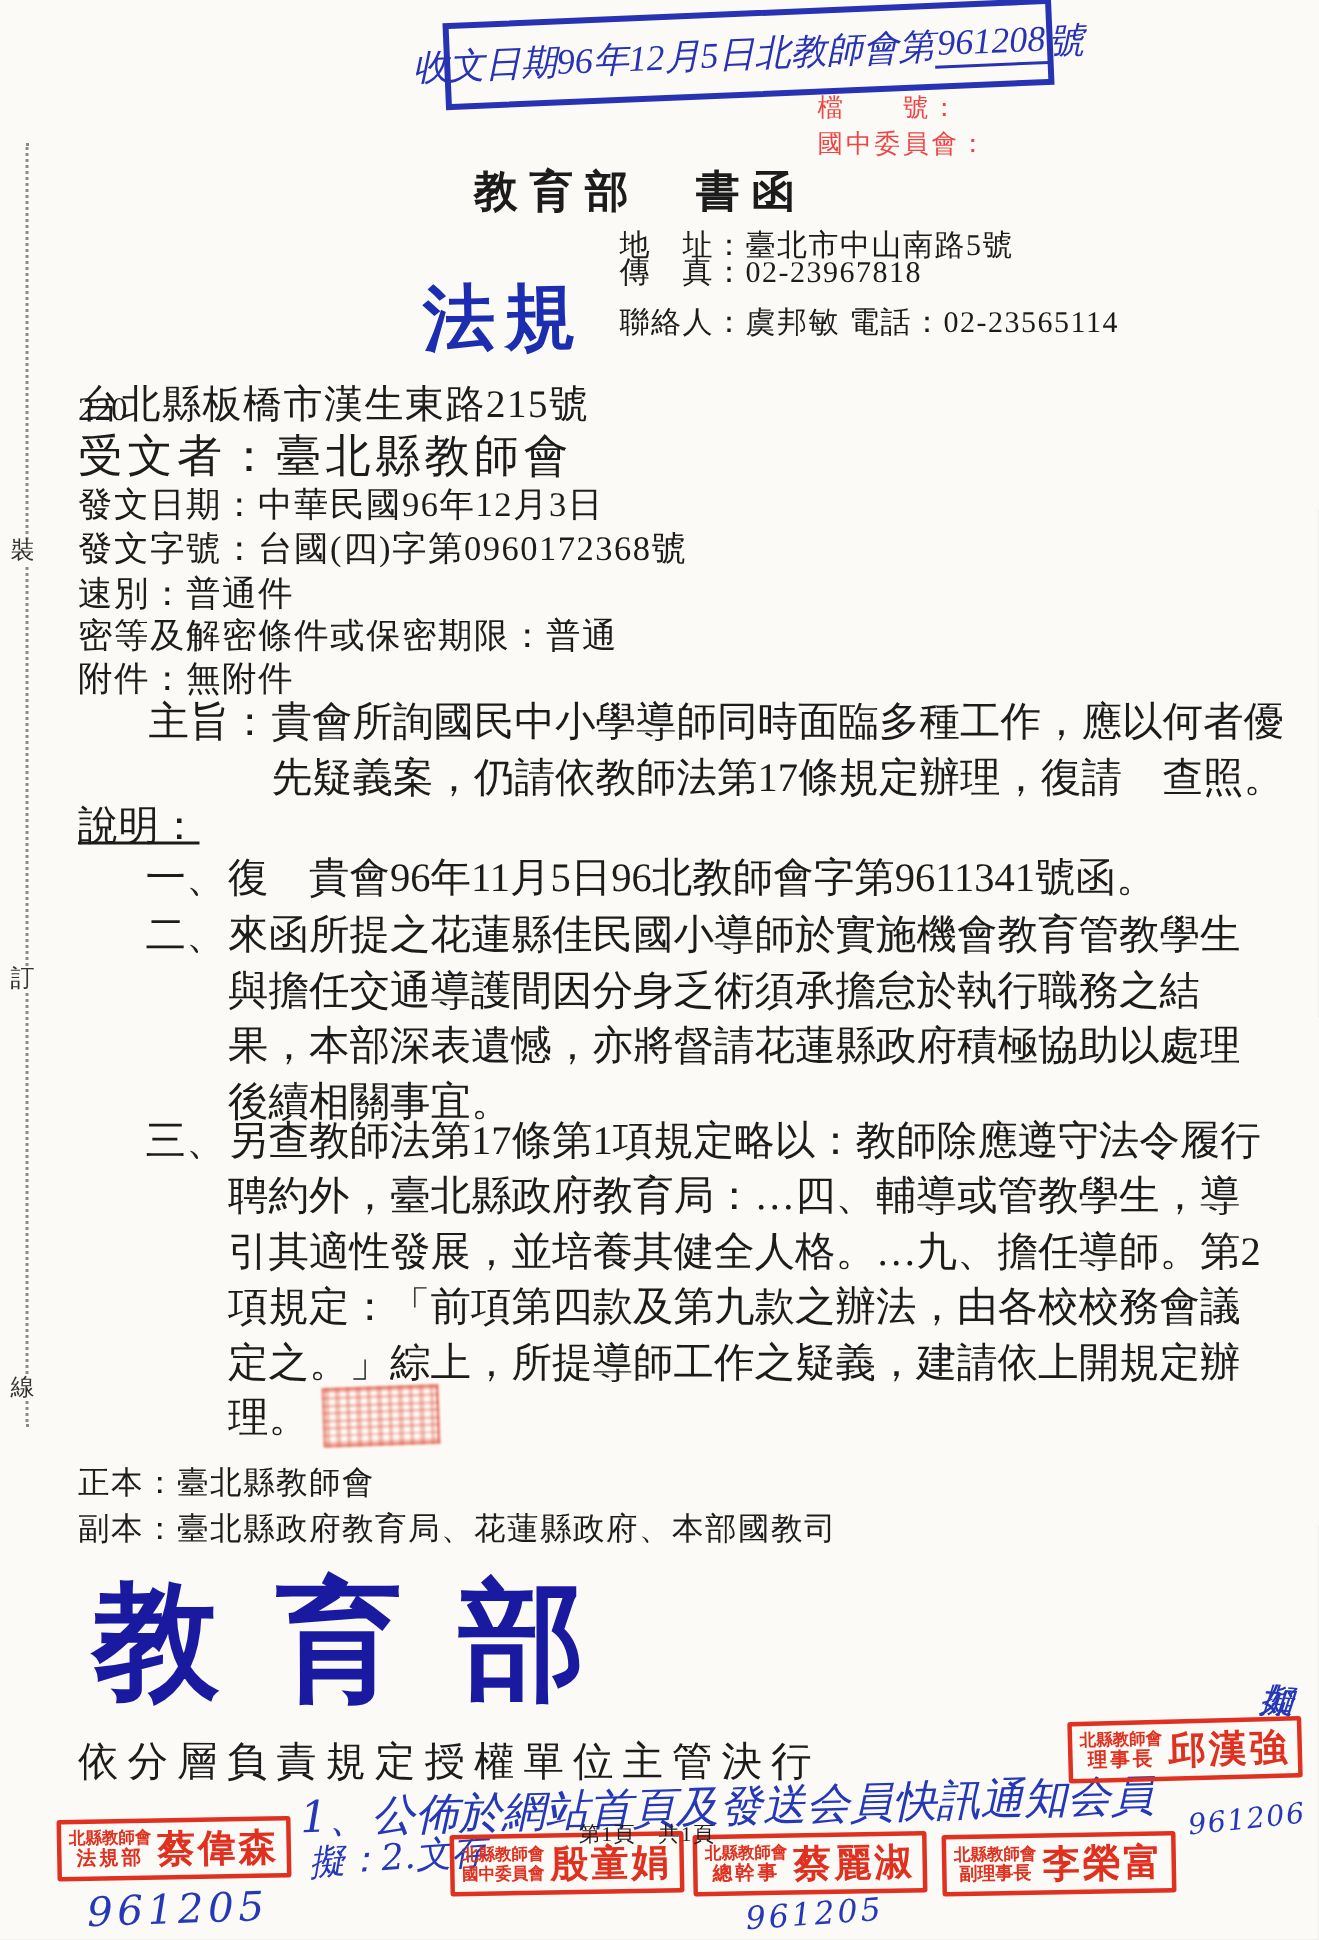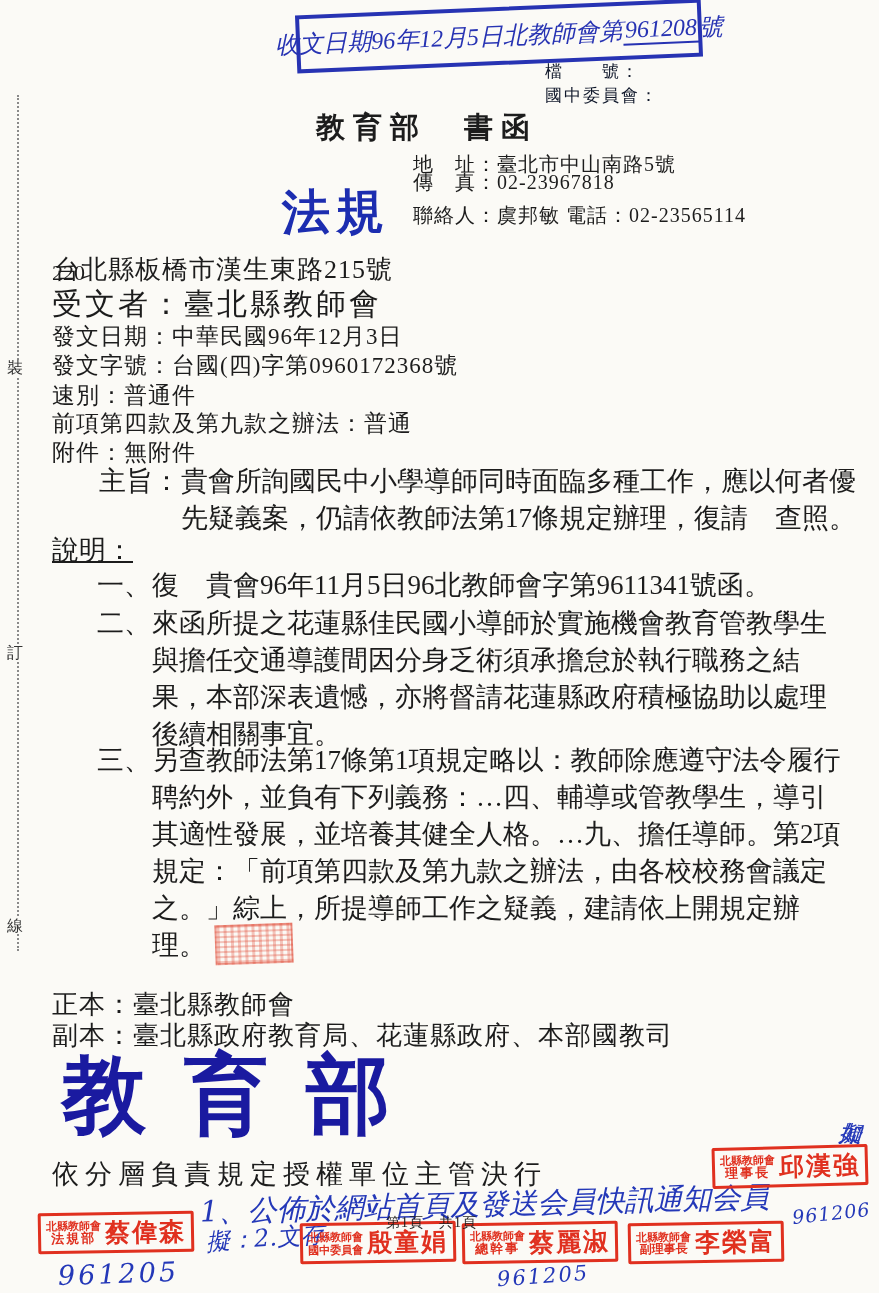--- a/index.html
+++ b/index.html
@@ -10,38 +10,38 @@
   
   .bindline{position:absolute;left:17px;top:95px;height:856px;border-left:2px dotted #8a8a8a;}
   .bindchar{position:absolute;left:7px;font-size:16px;color:#333;background:#fbfaf6;line-height:1;}
   
   .rxbox{position:absolute;left:296px;top:7px;width:398px;height:50px;
          border:4px solid #2733b3;transform:rotate(-2.4deg);
          display:flex;align-items:center;justify-content:center;
          color:#2733b3;font-size:24px;font-style:italic;white-space:nowrap;}
   .rxbox .un{border-bottom:2px solid #2733b3;padding:0 2px;}
   
-  .filelabels{font-size:17px;letter-spacing:2px;color:#0f172a;}
+  .filelabels{font-size:17px;letter-spacing:2px;color:#ef4444;}
   .doctitle{font-size:29px;letter-spacing:8px;font-weight:600;}
   .contact{font-size:20px;line-height:25px;letter-spacing:1px;}
   .fagui{font-size:48px;font-weight:bold;color:#1c2db0;letter-spacing:6px;transform:rotate(-1deg);}
   
   .zip{font-size:22px;margin-top:32px;}
   .raddr{font-size:26px;letter-spacing:1px;}
   .rcpt{font-size:30px;letter-spacing:3px;}
   .meta{font-size:23px;letter-spacing:1px;line-height:29px;}
   
   .subject{display:flex;font-size:27px;line-height:37px;}
   .subject .lbl{flex:0 0 82px;margin-left:47px;}
   .subject .txt{width:700px;}
   .expl-h{font-size:27px;}
   .item{display:flex;font-size:27px;line-height:37px;}
   .item .num{flex:0 0 55px;}
   .item .txt{width:692px;}
-  .copies{font-size:26px;letter-spacing:1px;line-height:31px;margin-top:16px;}
+  .copies{font-size:21px;letter-spacing:1px;line-height:31px;}
   
   .callig{font-size:84px;font-weight:900;color:#1a1aa0;letter-spacing:38px;
           font-family:"DejaVu Serif",serif;transform:scaleY(1.02);white-space:nowrap;}
   .deleg{font-size:27px;letter-spacing:6px;}
   
   .hw{color:#2438b8;font-style:italic;font-family:"DejaVu Serif",serif;white-space:nowrap;}
   
   .seal{position:absolute;display:flex;align-items:center;gap:4px;
         border:3px solid #e0301f;color:#e0301f;padding:1px 5px;border-radius:2px;
         background:rgba(255,255,255,.0);font-weight:bold;white-space:nowrap;}
@@ -82,40 +82,40 @@
   <div class="abs contact" style="left:413px;top:203px;">聯絡人：虞邦敏 電話：02-23565114</div>
   <div class="abs fagui" style="left:282px;top:180px;">法規</div>
 
   <div class="abs zip" style="left:52px;top:228px;">220</div>
   <div class="abs raddr" style="left:54px;top:252px;">台北縣板橋市漢生東路215號</div>
   <div class="abs rcpt" style="left:52px;top:284px;">受文者：臺北縣教師會</div>
 
   <div class="abs meta" style="left:52px;top:322px;">發文日期：中華民國96年12月3日</div>
   <div class="abs meta" style="left:52px;top:351px;">發文字號：台國(四)字第0960172368號</div>
   <div class="abs meta" style="left:52px;top:381px;">速別：普通件</div>
-  <div class="abs meta" style="left:52px;top:409px;">前項第四款及第九款之辦法：普通</div>
+  <div class="abs meta" style="left:52px;top:409px;">密等及解密條件或保密期限：普通</div>
   <div class="abs meta" style="left:52px;top:438px;text-align:right;">附件：無附件</div>
 
   <div class="abs subject" style="left:52px;top:463px;">
     <div class="lbl">主旨：</div>
     <div class="txt">貴會所詢國民中小學導師同時面臨多種工作，應以何者優先疑義案，仍請依教師法第17條規定辦理，復請　查照。</div>
   </div>
 
   <div class="abs expl-h" style="left:52px;top:532px;text-decoration:underline;">說明：</div>
   <div class="abs item" style="left:97px;top:567px;">
     <div class="num">一、</div>
     <div class="txt">復　貴會96年11月5日96北教師會字第9611341號函。</div>
   </div>
   <div class="abs item" style="left:97px;top:605px;">
     <div class="num">二、</div>
     <div class="txt">來函所提之花蓮縣佳民國小導師於實施機會教育管教學生與擔任交通導護間因分身乏術須承擔怠於執行職務之結果，本部深表遺憾，亦將督請花蓮縣政府積極協助以處理後續相關事宜。</div>
   </div>
   <div class="abs item" style="left:97px;top:742px;">
     <div class="num">三、</div>
-    <div class="txt">另查教師法第17條第1項規定略以：教師除應遵守法令履行聘約外，並負有下列義務：…四、輔導或管教學生，導引其適性發展，並培養其健全人格。…九、擔任導師。第2項規定：「前項第四款及第九款之辦法，由各校校務會議定之。」綜上，所提導師工作之疑義，建請依上開規定辦理。</div>
+    <div class="txt">另查教師法第17條第1項規定略以：教師除應遵守法令履行聘約外，臺北縣政府教育局：…四、輔導或管教學生，導引其適性發展，並培養其健全人格。…九、擔任導師。第2項規定：「前項第四款及第九款之辦法，由各校校務會議定之。」綜上，所提導師工作之疑義，建請依上開規定辦理。</div>
   </div>
 
   <div class="faintseal"></div>
 
   <div class="abs copies" style="left:52px;top:973px;">正本：臺北縣教師會</div>
   <div class="abs copies" style="left:52px;top:1004px;">副本：臺北縣政府教育局、花蓮縣政府、本部國教司</div>
 
   <div class="abs callig" style="left:62px;top:1038px;">教育部</div>
 
   <div class="abs deleg" style="left:52px;top:1156px;">依分層負責規定授權單位主管決行</div>

